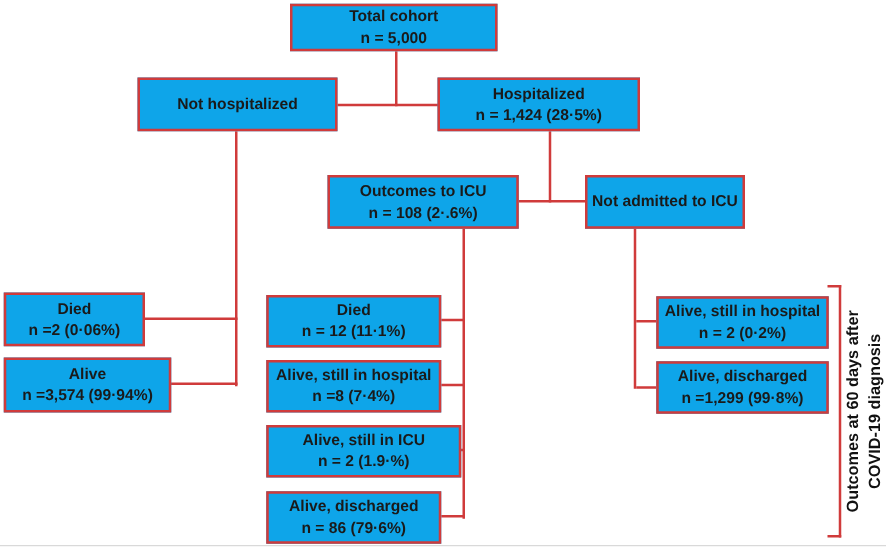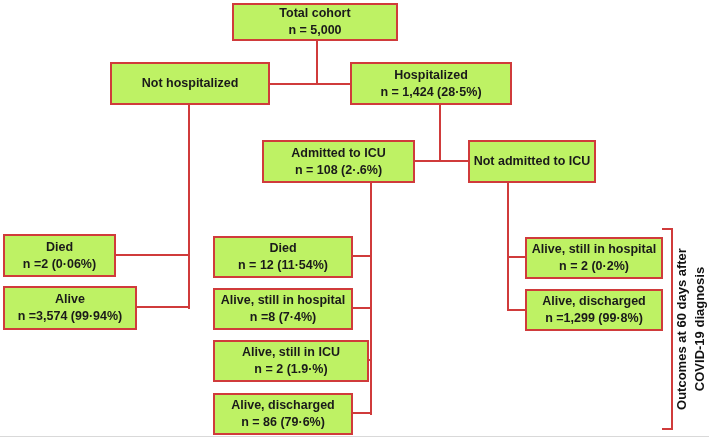--- a/index.html
+++ b/index.html
@@ -8,21 +8,21 @@
     width:709px;height:438px;
     background:#ffffff;
     font-family:"Liberation Sans","DejaVu Sans",sans-serif;
     color:#1a1a1a;
     overflow:hidden;
   }
   .box{
     position:absolute;
     box-sizing:border-box;
     border:2px solid #d03b3b;
-    background:#bef264;
+    background:#0ea5e9;
     display:flex;flex-direction:column;
     justify-content:center;align-items:center;
     text-align:center;
     font-size:12.5px;font-weight:600;
     line-height:17px;
     z-index:2;
   }
   .conn{position:absolute;background:#d03b3b;z-index:1;}
   .rot{
     position:absolute;
@@ -69,41 +69,41 @@
   <div class="box" style="left:110px;top:62px;width:160px;height:43px">
     <span>Not hospitalized</span>
   </div>
 
   <div class="box" style="left:350px;top:62px;width:162px;height:43px">
     <span>Hospitalized</span>
     <span>n = 1,424 (28·5%)</span>
   </div>
 
   <div class="box" style="left:262px;top:140px;width:153px;height:43px">
-    <span>Admitted to ICU</span>
+    <span>Outcomes to ICU</span>
     <span>n = 108 (2·.6%)</span>
   </div>
 
   <div class="box" style="left:468px;top:140px;width:128px;height:43px">
     <span>Not admitted to ICU</span>
   </div>
 
   <div class="box" style="left:3px;top:234px;width:113px;height:43px">
     <span>Died</span>
     <span>n =2 (0·06%)</span>
   </div>
 
   <div class="box" style="left:3px;top:286px;width:134px;height:44px">
     <span>Alive</span>
     <span>n =3,574 (99·94%)</span>
   </div>
 
   <div class="box" style="left:213px;top:236px;width:140px;height:42px">
     <span>Died</span>
-    <span>n = 12 (11·54%)</span>
+    <span>n = 12 (11·1%)</span>
   </div>
 
   <div class="box" style="left:213px;top:288px;width:140px;height:42px">
     <span>Alive, still in hospital</span>
     <span>n =8 (7·4%)</span>
   </div>
 
   <div class="box" style="left:213px;top:340px;width:156px;height:42px">
     <span>Alive, still in ICU</span>
     <span>n = 2 (1.9·%)</span>

